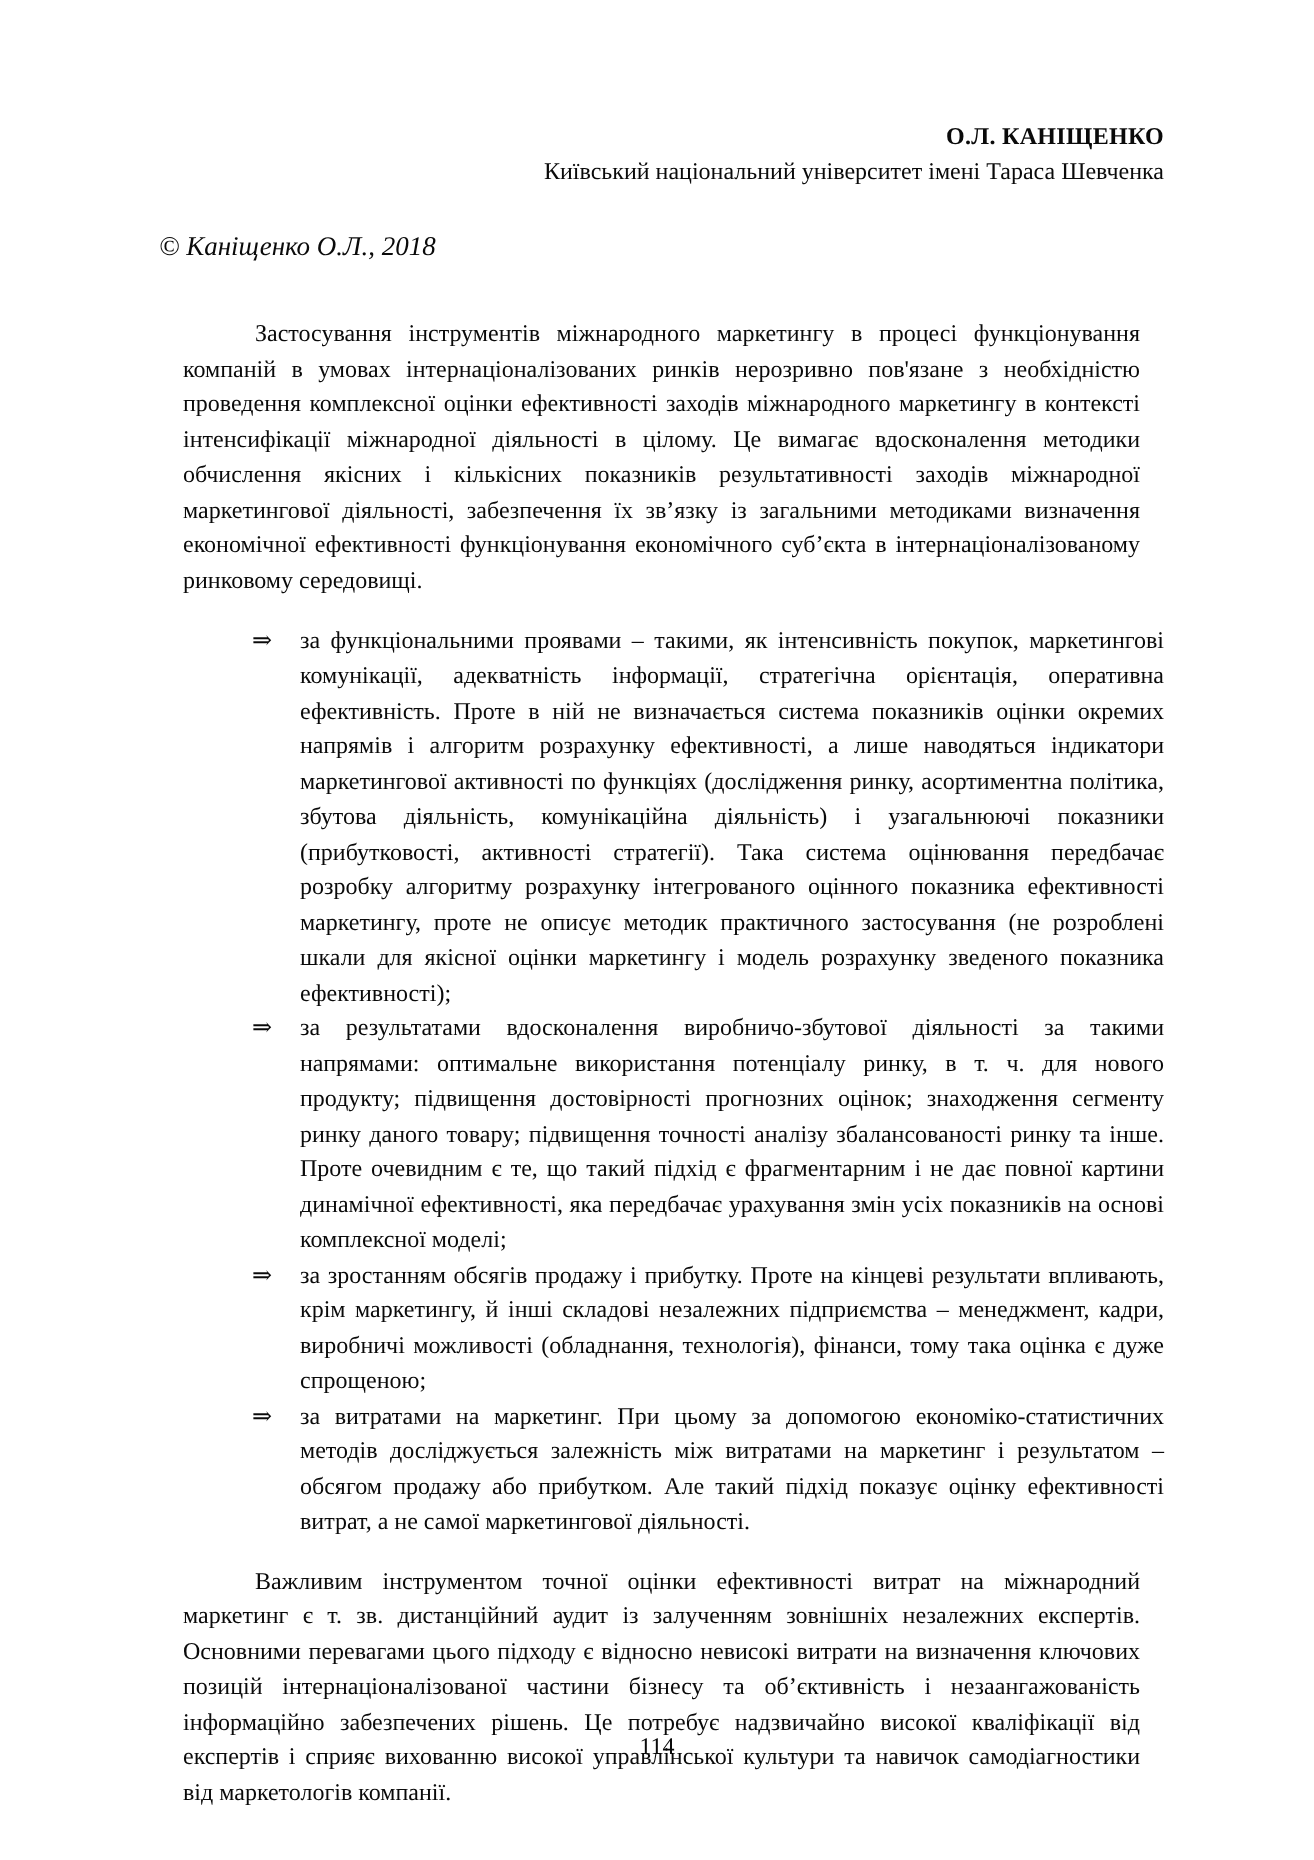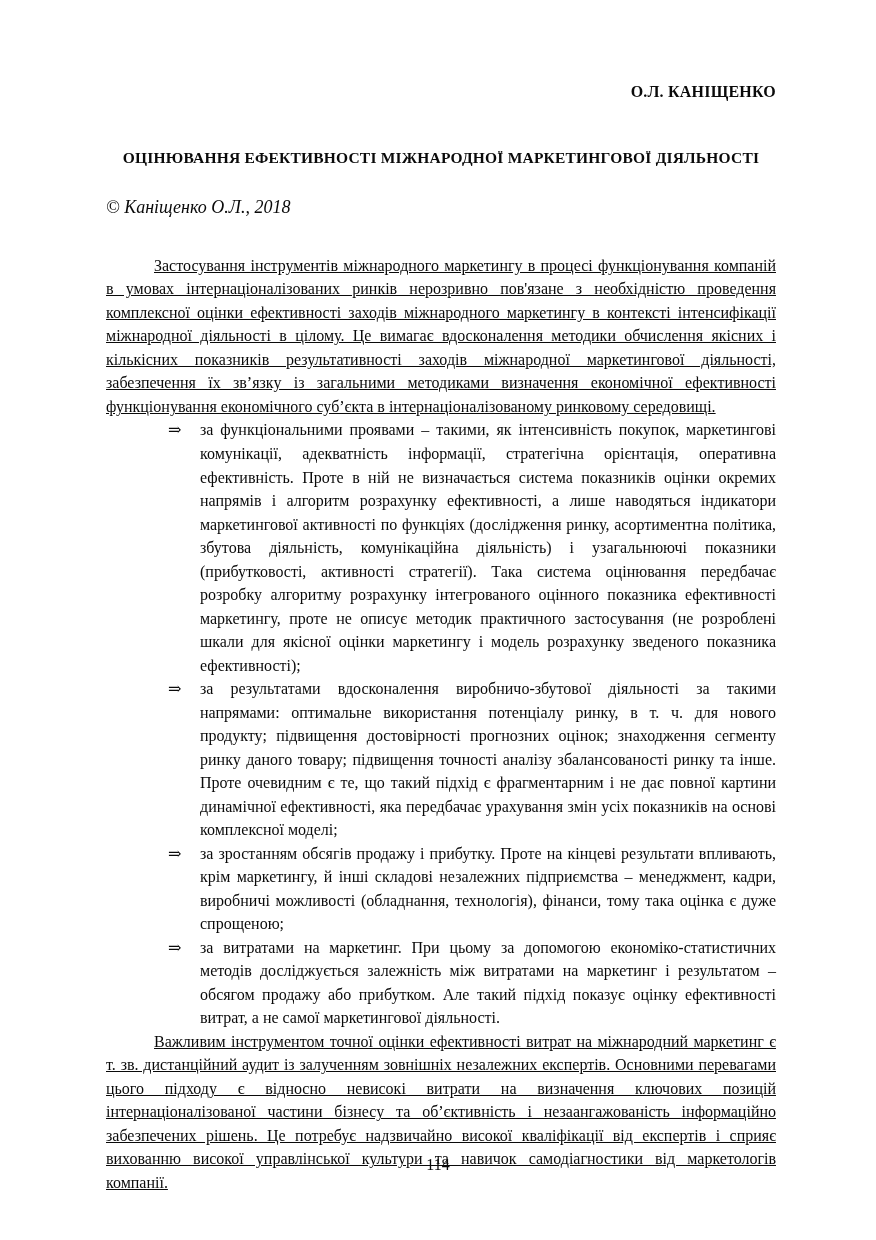--- a/index.html
+++ b/index.html
@@ -44,23 +44,22 @@
     font-style: italic;
     font-size: 18px;
   }
   .doc-body {
     margin-top: 36px;
     font-size: 16px;
     line-height: 1.47;
     text-align: justify;
   }
   p.para {
-    margin: 0;
+    margin: 16px;
     text-indent: 48px;
-    text-decoration: underline;
   }
   .bullet-list {
     margin: 0 0 0 62px;
   }
   .bullet {
     display: flex;
     align-items: flex-start;
   }
   .bullet-arrow {
     flex: 0 0 32px;
@@ -79,23 +78,23 @@
     font-size: 16px;
   }
 </style>
 </head>
 <body>
 
 <div class="page">
 
   <div class="doc-header">
     <div class="doc-author">О.Л. КАНІЩЕНКО</div>
+    <div class="doc-institution">Київський національний університет імені Тараса Шевченка</div>
   </div>
 
-  <div class="doc-title">ОЦІНЮВАННЯ ЕФЕКТИВНОСТІ МІЖНАРОДНОЇ МАРКЕТИНГОВОЇ ДІЯЛЬНОСТІ</div>
 
   <div class="doc-copyright">© Каніщенко О.Л., 2018</div>
 
   <div class="doc-body">
 
     <p class="para">Застосування інструментів міжнародного маркетингу в процесі функціонування компаній в умовах інтернаціоналізованих ринків нерозривно пов'язане з необхідністю проведення комплексної оцінки ефективності заходів міжнародного маркетингу в контексті інтенсифікації міжнародної діяльності в цілому. Це вимагає вдосконалення методики обчислення якісних і кількісних показників результативності заходів міжнародної маркетингової діяльності, забезпечення їх зв’язку із загальними методиками визначення економічної ефективності функціонування економічного суб’єкта в інтернаціоналізованому ринковому середовищі.</p>
 
 
     <div class="bullet-list">
 

